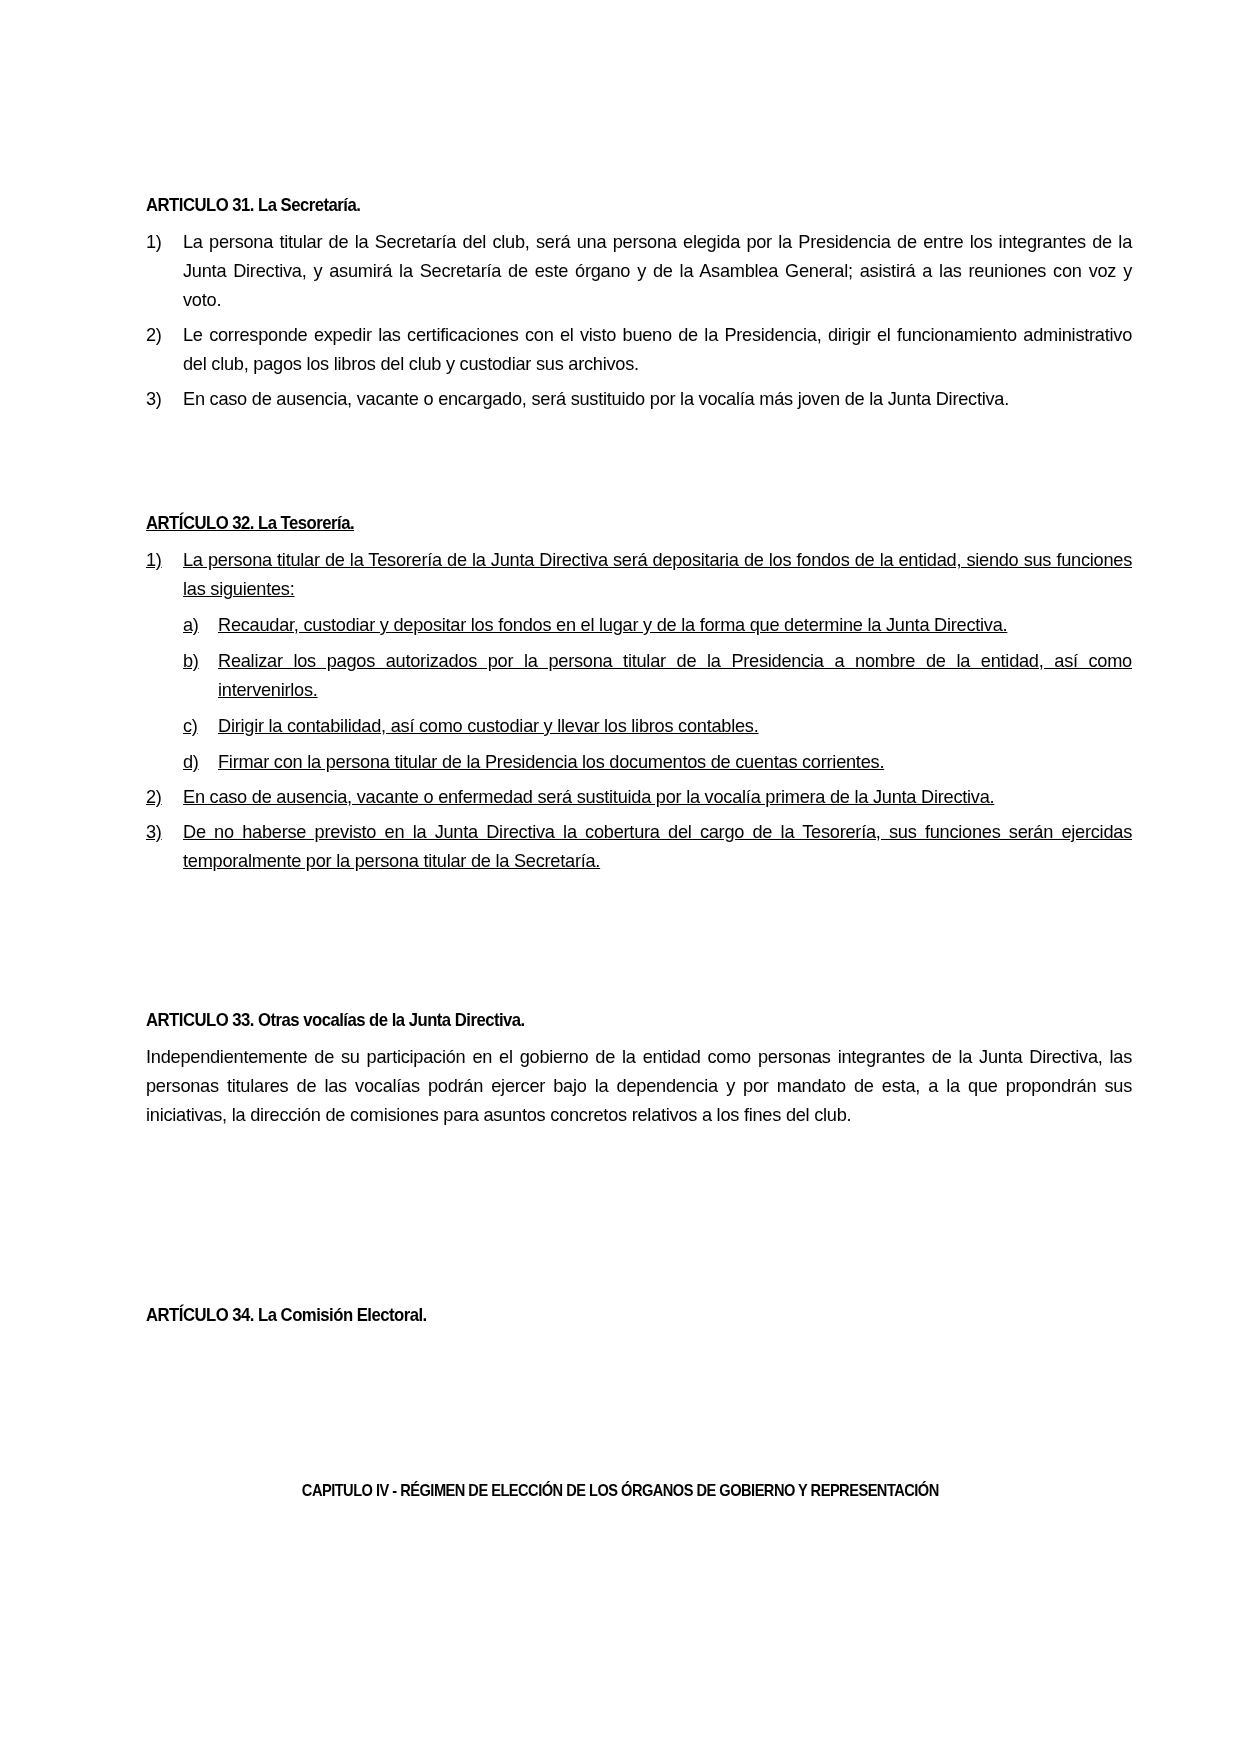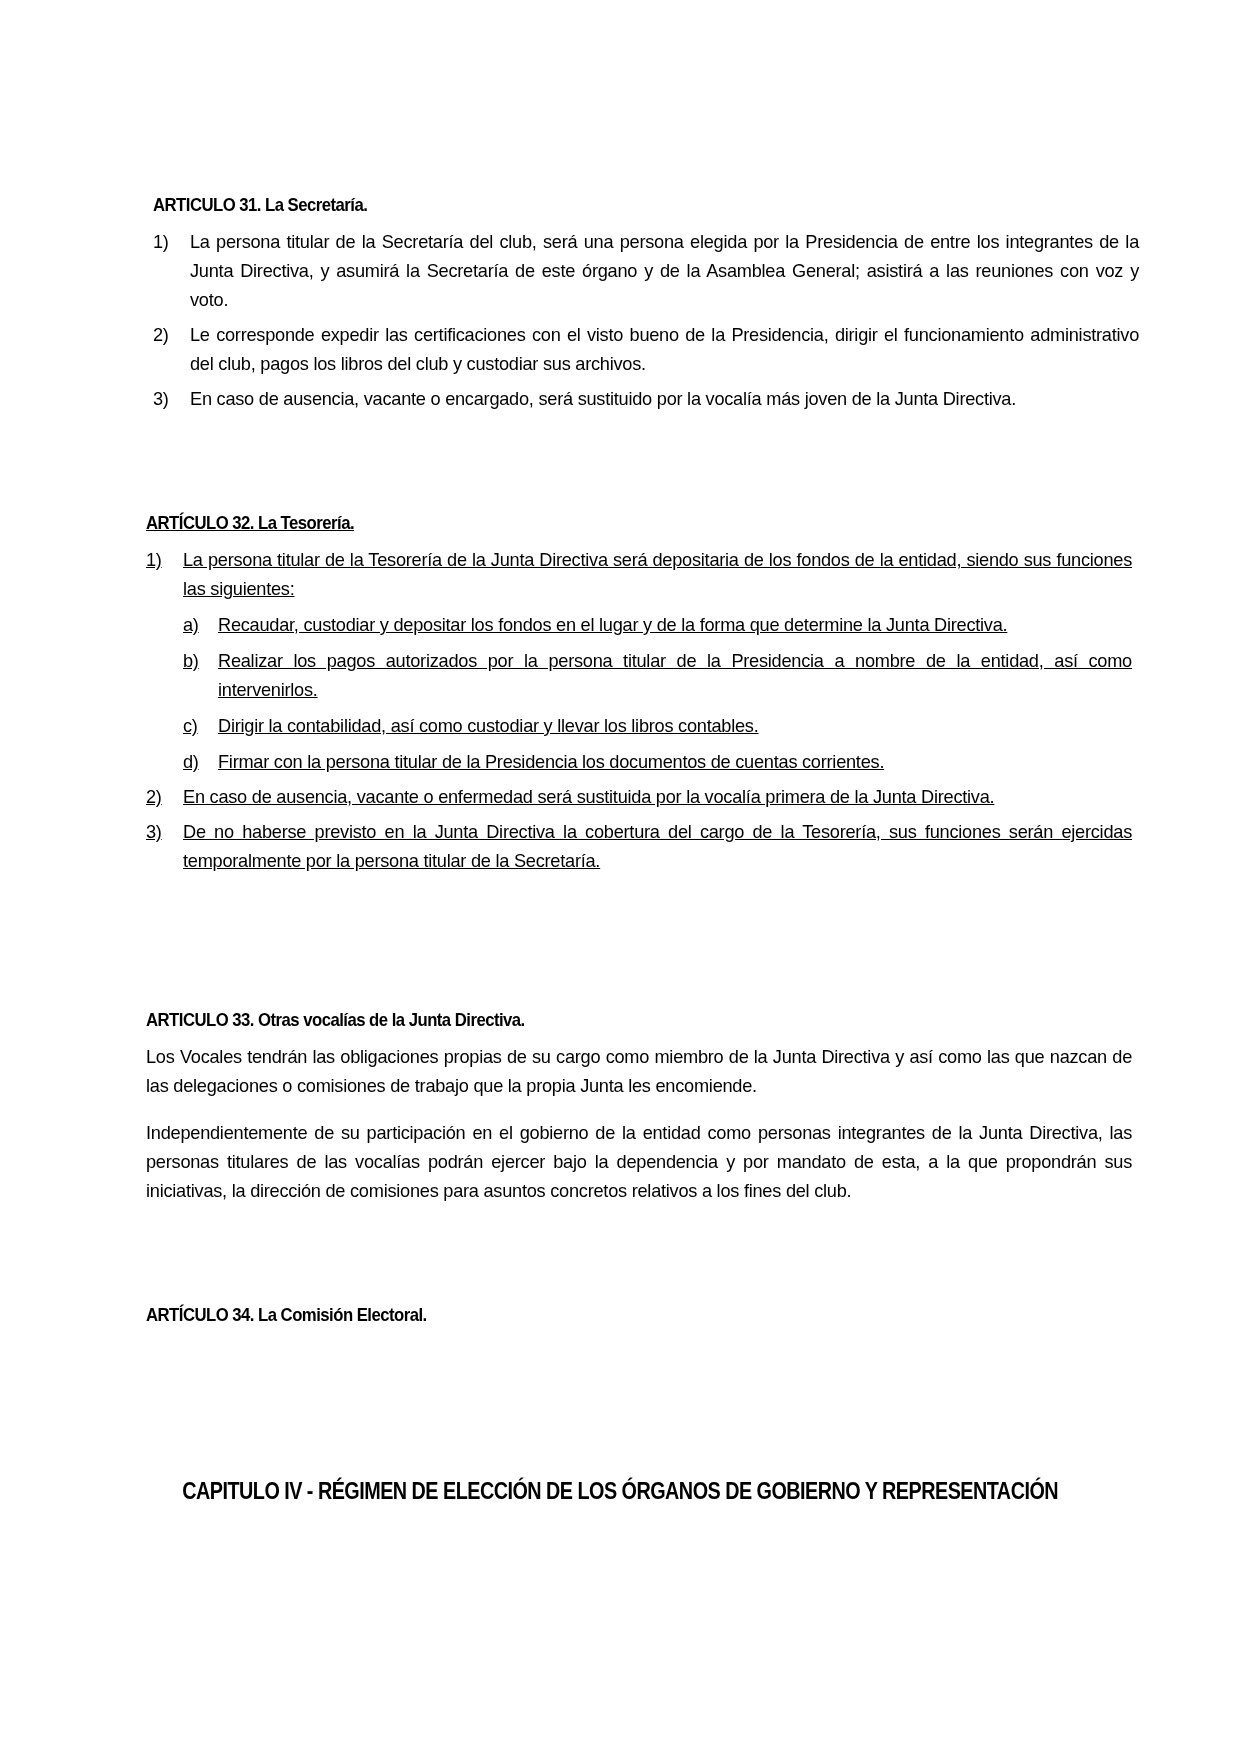--- a/index.html
+++ b/index.html
@@ -70,31 +70,31 @@
       text-align: justify;
     }
     .chapter-heading {
       position: absolute;
       left: 0;
       width: 1241px;
       top: 1476px;
       text-align: center;
       font-family: "Liberation Sans", sans-serif;
       font-weight: bold;
-      font-size: 23px;
+      font-size: 17px;
       letter-spacing: -0.6px;
       line-height: 30px;
     }
     .chapter-heading span {
       display: inline-block;
       transform: scaleX(0.86);
       transform-origin: center center;
       white-space: nowrap;
     }
-    .art31 { position: absolute; top: 0; left: 7px; width: 986px; }
+    .art31 { position: absolute; top: 0; left: 0; width: 986px; }
     .art32 { position: absolute; top: 318px; left: 0; width: 986px; text-decoration: underline; }
     .art33 { position: absolute; top: 815px; left: 0; width: 986px; }
     .art34 { position: absolute; top: 1110px; left: 0; width: 986px; }
     .section .body-text:first-of-type { margin-top: 8px; }
   </style>
 </head>
 <body>
 
 <div class="page">
 
@@ -146,21 +146,20 @@
       <div class="numbered">
         <span class="num">3)</span>
         <span class="txt">De no haberse previsto en la Junta Directiva la cobertura del cargo de la Tesorería, sus funciones serán ejercidas temporalmente por la persona titular de la Secretaría.</span>
       </div>
     </div>
   </section>
 
   <section class="section art33">
     <h2 class="article-heading">ARTICULO 33.  Otras vocalías de la Junta Directiva.</h2>
     <div class="body-text">
-      <p class="para">Los Vocales tendrán las obligaciones propias de su cargo como miembro de la Junta Directiva y así como las que nazcan de las delegaciones o comisiones de trabajo que la propia Junta les encomiende.</p>
       <p class="para">Independientemente de su participación en el gobierno de la entidad como personas integrantes de la Junta Directiva, las personas titulares de las vocalías podrán ejercer bajo la dependencia y por mandato de esta, a la que propondrán sus iniciativas, la dirección de comisiones para asuntos concretos relativos a los fines del club.</p>
     </div>
   </section>
 
   <section class="section art34">
     <h2 class="article-heading">ARTÍCULO 34.  La Comisión Electoral.</h2>
   </section>
 
 </div>
 

